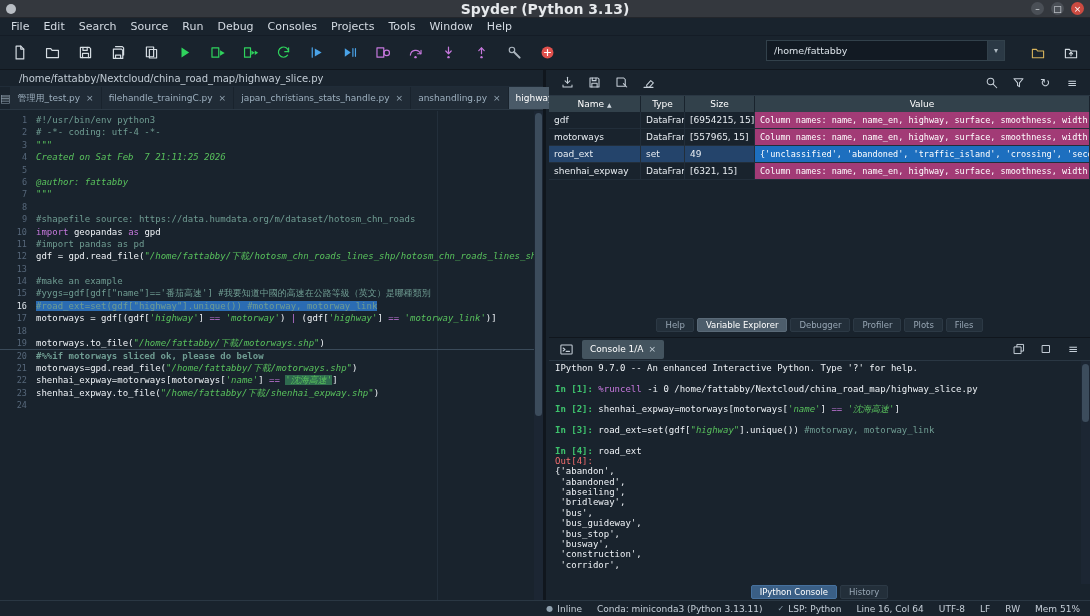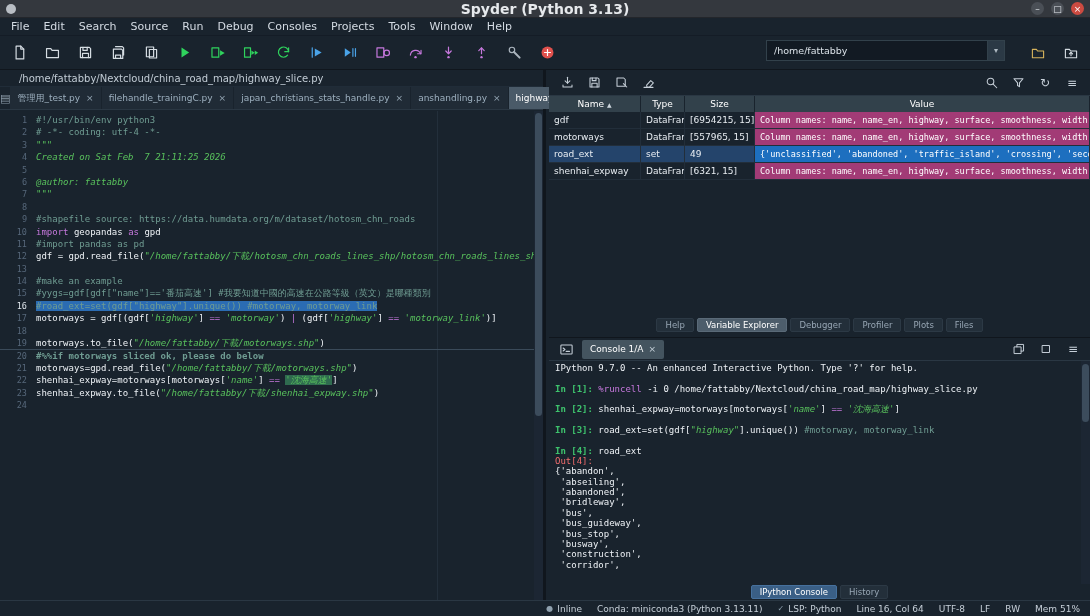--- a/index.html
+++ b/index.html
@@ -456,22 +456,22 @@
       <div class="con-line"></div>
       <div class="con-line"><span class="tk-in">In [1]:</span><span class="tk-p"> </span><span class="tk-m">%runcell</span><span class="tk-p"> -i 0 /home/fattabby/Nextcloud/china_road_map/highway_slice.py</span></div>
       <div class="con-line"></div>
       <div class="con-line"><span class="tk-in">In [2]:</span><span class="tk-p"> shenhai_expway=motorways[motorways[</span><span class="tk-s">'name'</span><span class="tk-p">] </span><span class="tk-k">==</span><span class="tk-p"> </span><span class="tk-s">'沈海高速'</span><span class="tk-p">]</span></div>
       <div class="con-line"></div>
       <div class="con-line"><span class="tk-in">In [3]:</span><span class="tk-p"> road_ext=set(gdf[</span><span class="tk-s">"highway"</span><span class="tk-p">].unique()) </span><span class="tk-c">#motorway, motorway_link</span></div>
       <div class="con-line"></div>
       <div class="con-line"><span class="tk-in">In [4]:</span><span class="tk-p"> road_ext</span></div>
       <div class="con-line"><span class="tk-out">Out[4]:</span></div>
       <div class="con-line"><span class="tk-p">{'abandon',</span></div>
+      <div class="con-line"><span class="tk-p"> 'abandoned',</span></div>
       <div class="con-line"><span class="tk-p"> 'abseiling',</span></div>
-      <div class="con-line"><span class="tk-p"> 'abandoned',</span></div>
       <div class="con-line"><span class="tk-p"> 'bridleway',</span></div>
       <div class="con-line"><span class="tk-p"> 'bus',</span></div>
       <div class="con-line"><span class="tk-p"> 'bus_guideway',</span></div>
       <div class="con-line"><span class="tk-p"> 'bus_stop',</span></div>
       <div class="con-line"><span class="tk-p"> 'busway',</span></div>
       <div class="con-line"><span class="tk-p"> 'construction',</span></div>
       <div class="con-line"><span class="tk-p"> 'corridor',</span></div>
     </div>
   <div class="con-scroll">
     <div class="vthumb" style="top:3px;height:58px"></div>

